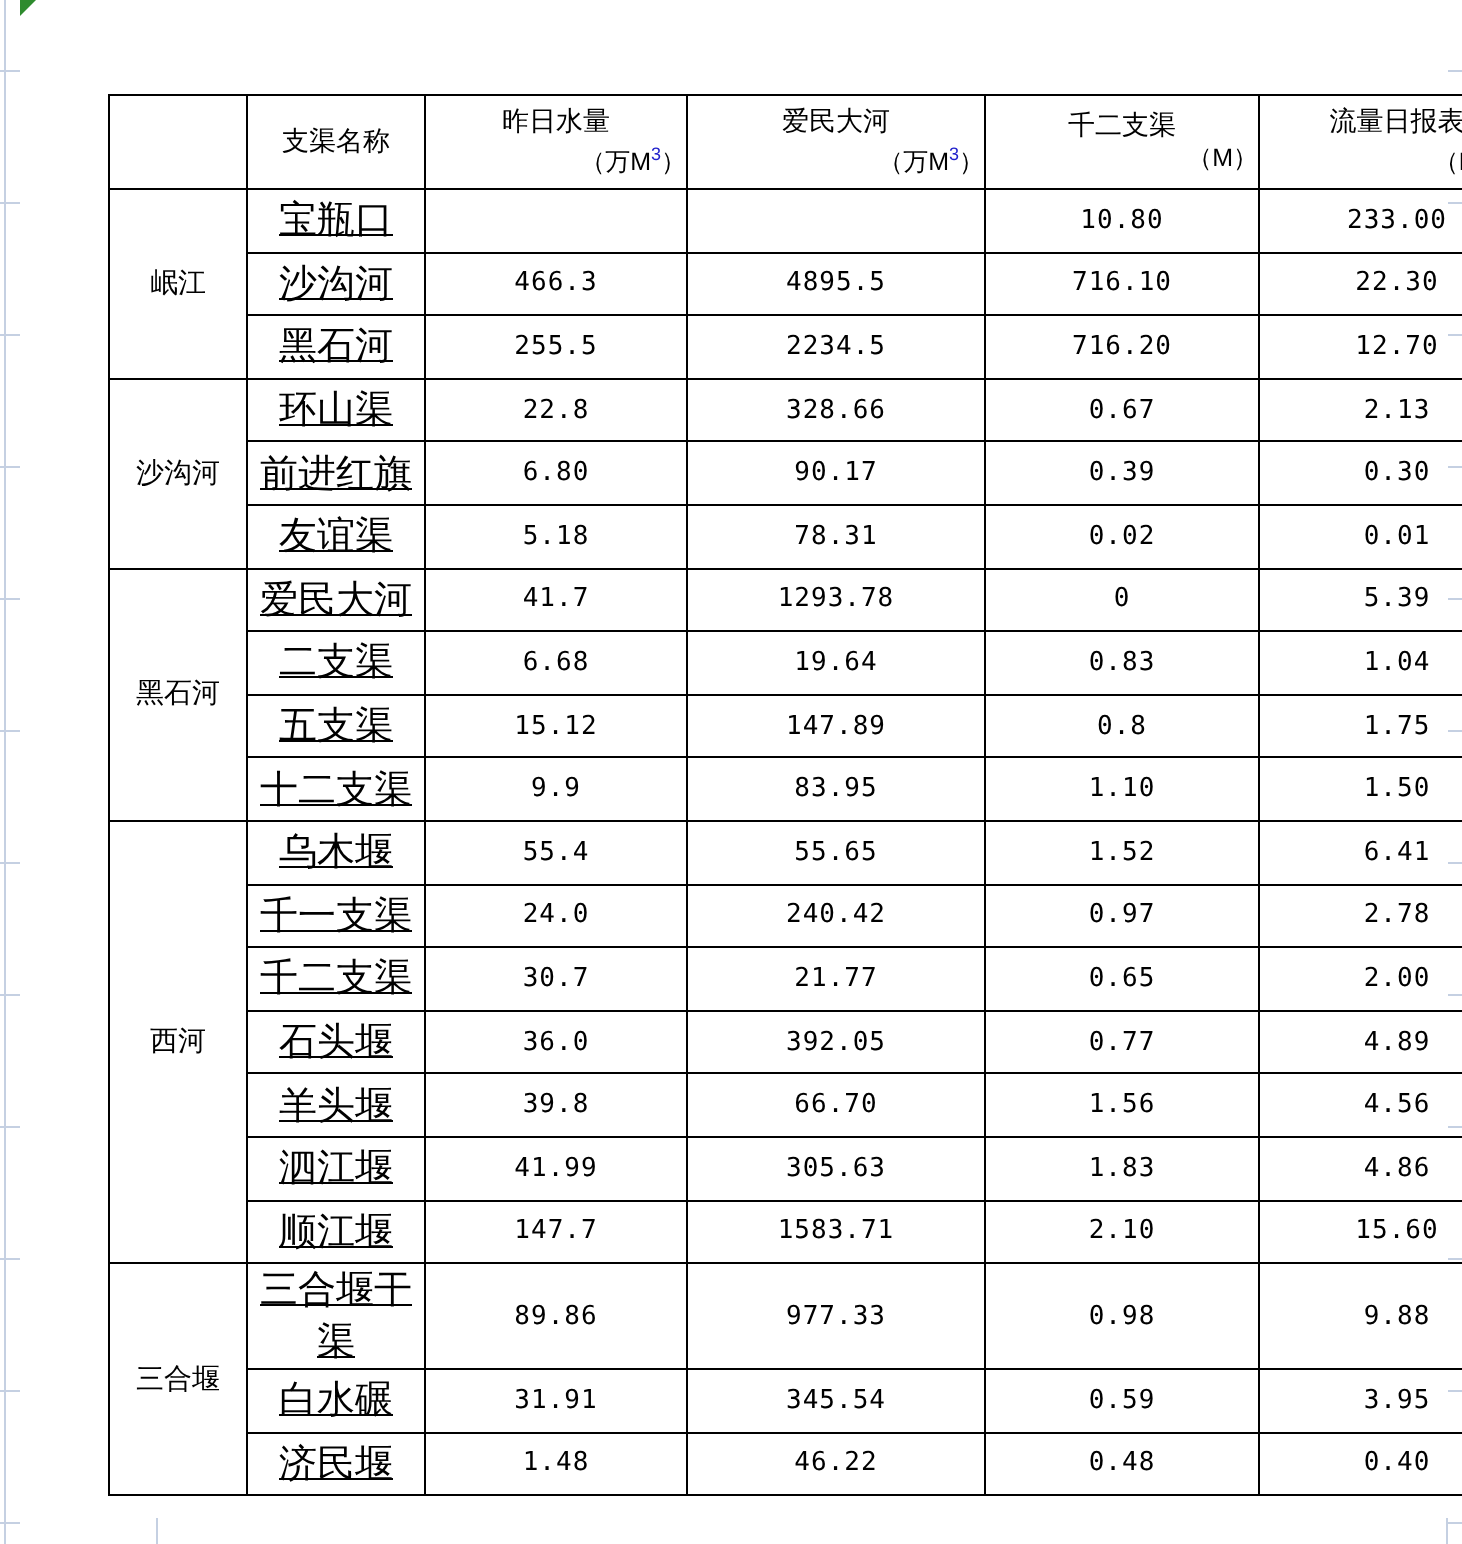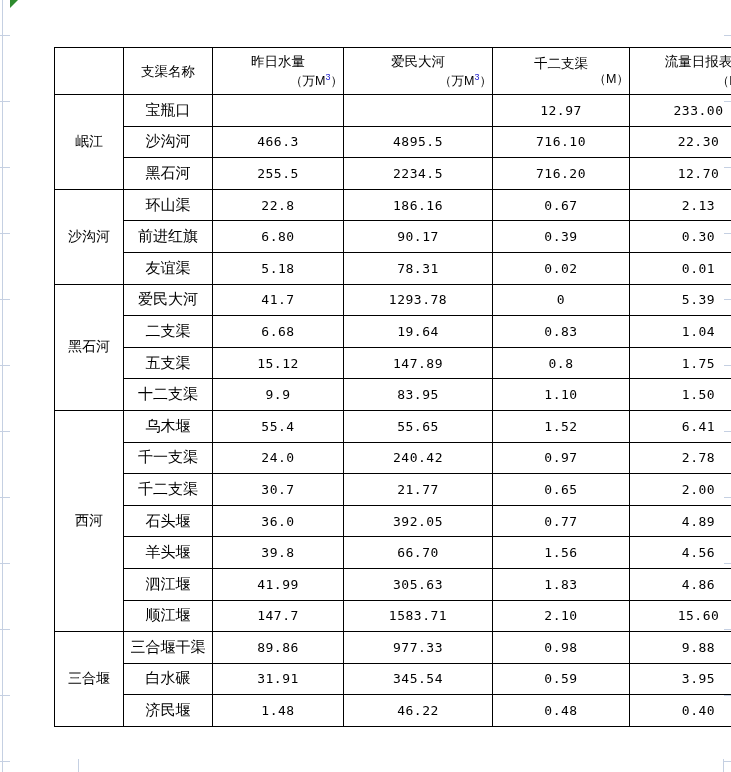--- a/index.html
+++ b/index.html
@@ -41,21 +41,21 @@
     text-align:center;vertical-align:middle;
     padding:0;overflow:hidden;
   }
   tr.header-row td{height:46px;}
   .hdr-name{font-size:13.5px;line-height:17px;}
   .hdr-unit{font-size:12.5px;line-height:15px;font-family:Liberation Sans, sans-serif;text-align:right;}
   .hdr-unit .sup{vertical-align:super;font-size:9px;color:#2222cc;}
   .hdr-unit .italic{font-style:italic;}
   tr.data-row td{height:30.6px;}
   td.group-cell{font-size:14px;font-family:Liberation Serif, serif;}
-  td.name-cell{font-size:15px;}
+  td.name-cell{font-size:19px;text-decoration:underline;}
   td.num-cell{
     font-family:"DejaVu Sans Mono","Liberation Mono",monospace;
     font-size:13px;letter-spacing:0.5px;
   }
 </style>
 </head>
 <body>
 
 <div id="screen">
 
@@ -122,42 +122,42 @@
           <td>
             <div class="hdr-name">流量日报表</div>
             <div class="hdr-unit"><span>（M</span><span class="sup">3</span><span>/</span><span class="italic">s</span><span>）</span></div>
           </td>
         </tr>
     <tr class="data-row">
           <td rowspan="3" class="group-cell">岷江</td>
           <td class="name-cell">宝瓶口</td>
           <td class="num-cell"></td>
           <td class="num-cell"></td>
-          <td class="num-cell">12.97</td>
+          <td class="num-cell">10.80</td>
           <td class="num-cell">233.00</td>
         </tr>
         <tr class="data-row">
           <td class="name-cell">沙沟河</td>
           <td class="num-cell">466.3</td>
           <td class="num-cell">4895.5</td>
           <td class="num-cell">716.10</td>
           <td class="num-cell">22.30</td>
         </tr>
         <tr class="data-row">
           <td class="name-cell">黑石河</td>
           <td class="num-cell">255.5</td>
           <td class="num-cell">2234.5</td>
           <td class="num-cell">716.20</td>
           <td class="num-cell">12.70</td>
         </tr>
         <tr class="data-row">
           <td rowspan="3" class="group-cell">沙沟河</td>
           <td class="name-cell">环山渠</td>
           <td class="num-cell">22.8</td>
-          <td class="num-cell">186.16</td>
+          <td class="num-cell">328.66</td>
           <td class="num-cell">0.67</td>
           <td class="num-cell">2.13</td>
         </tr>
         <tr class="data-row">
           <td class="name-cell">前进红旗</td>
           <td class="num-cell">6.80</td>
           <td class="num-cell">90.17</td>
           <td class="num-cell">0.39</td>
           <td class="num-cell">0.30</td>
         </tr>

